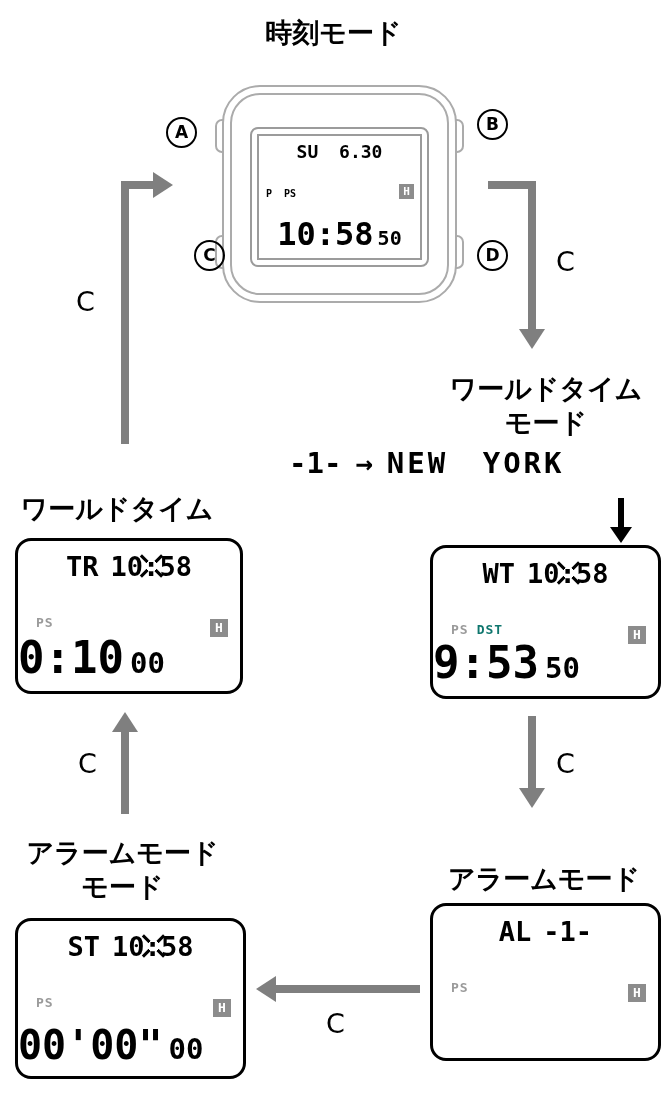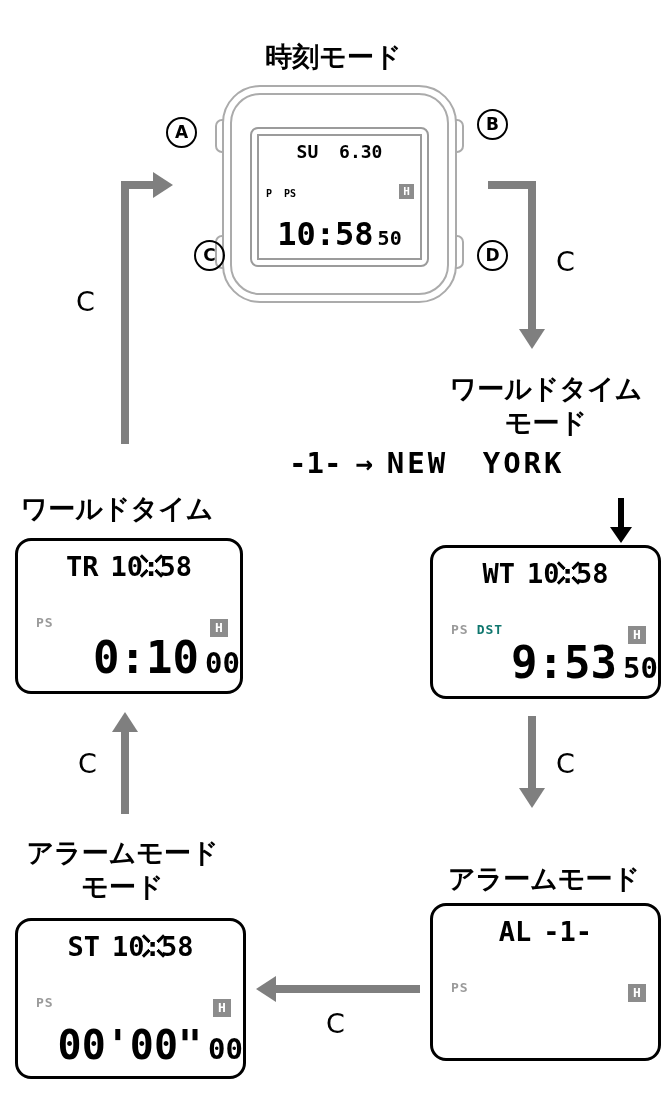--- a/index.html
+++ b/index.html
@@ -39,21 +39,21 @@
         text-align:center;line-height:27px;font-size:17px;font-weight:bold;}
 
   
   .panel{position:absolute;border:3px solid #000;border-radius:16px;background:#fff;}
   .row1{margin-top:10px;text-align:center;font-size:27px;white-space:nowrap;}
   .mode-id{margin-right:12px;}
   .ind{position:absolute;left:18px;top:74px;font-size:13px;letter-spacing:1px;}
   .ps{color:#9a9a9a;}
   .dst{color:#0f766e;margin-left:8px;}
   .panel .hbadge{right:12px;top:78px;}
-  .row3{position:absolute;left:0;right:0;bottom:8px;text-align:right;white-space:nowrap;}
+  .row3{position:absolute;left:0;right:0;bottom:8px;text-align:left;white-space:nowrap;}
   .big{font-size:44px;}
   .small-sec{font-size:29px;margin-left:6px;}
 
   
   .time-wrap{position:relative;display:inline-block;}
   .burst{position:absolute;left:41px;top:15px;width:0;height:0;}
   .burst::before,.burst::after{content:"";position:absolute;left:-1.5px;top:-15px;width:3px;height:30px;
      background:linear-gradient(to bottom,#000 0%,#000 30%,transparent 30%,transparent 70%,#000 70%,#000 100%);}
   .burst::before{transform:rotate(45deg);}
   .burst::after{transform:rotate(-45deg);}
@@ -61,21 +61,21 @@
   
   .headline{position:absolute;left:289px;top:446px;font-size:29px;white-space:nowrap;}
   .headline .arr{margin:0 14px;}
   .headline .city{letter-spacing:3px;word-spacing:14px;}
 </style>
 </head>
 <body>
 
 <div class="stage">
 
-  <div class="jp" style="left:0;top:40px;width:667px;">時刻モード</div>
+  <div class="jp" style="left:0;top:16px;width:667px;">時刻モード</div>
 
   <div class="watch">
     <div class="bump" style="left:-7px;top:34px;"></div>
     <div class="bump" style="left:-7px;bottom:34px;"></div>
     <div class="bump" style="right:-7px;top:34px;"></div>
     <div class="bump" style="right:-7px;bottom:34px;"></div>
     <div class="case-outer"></div>
     <div class="case-inner"></div>
     <div class="bezel">
       <div class="lcd">

